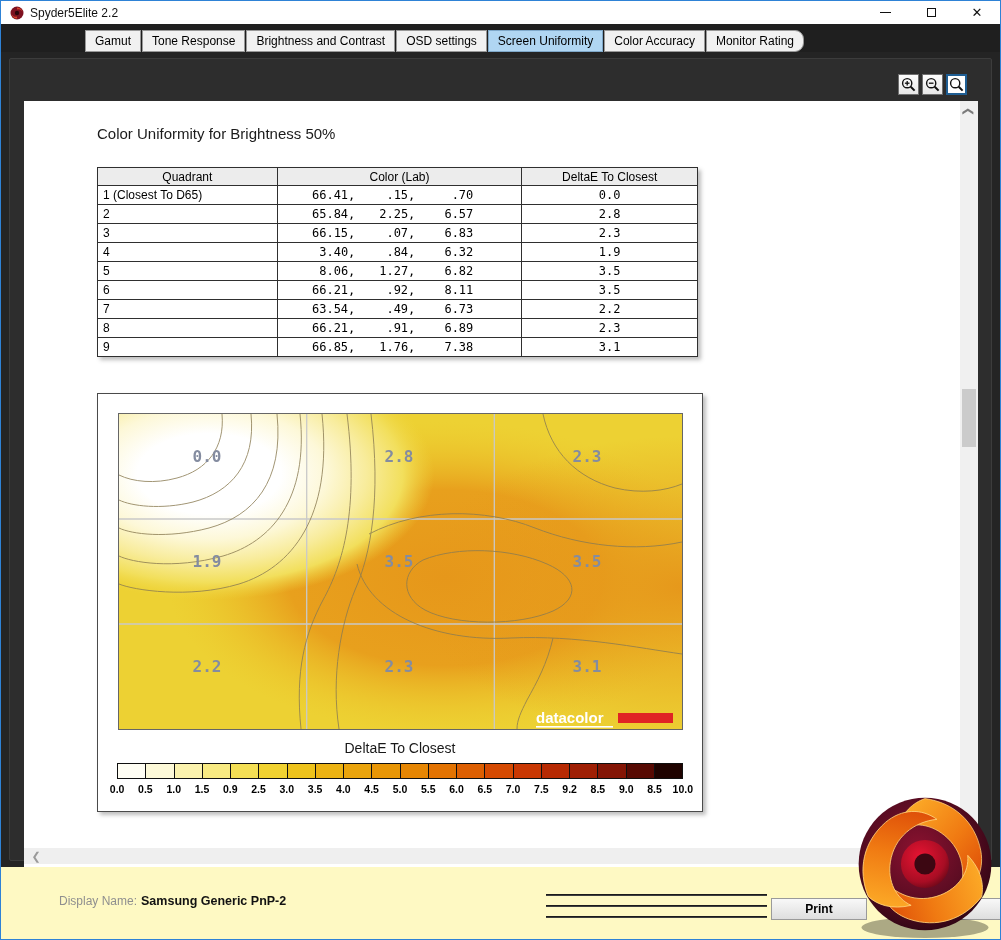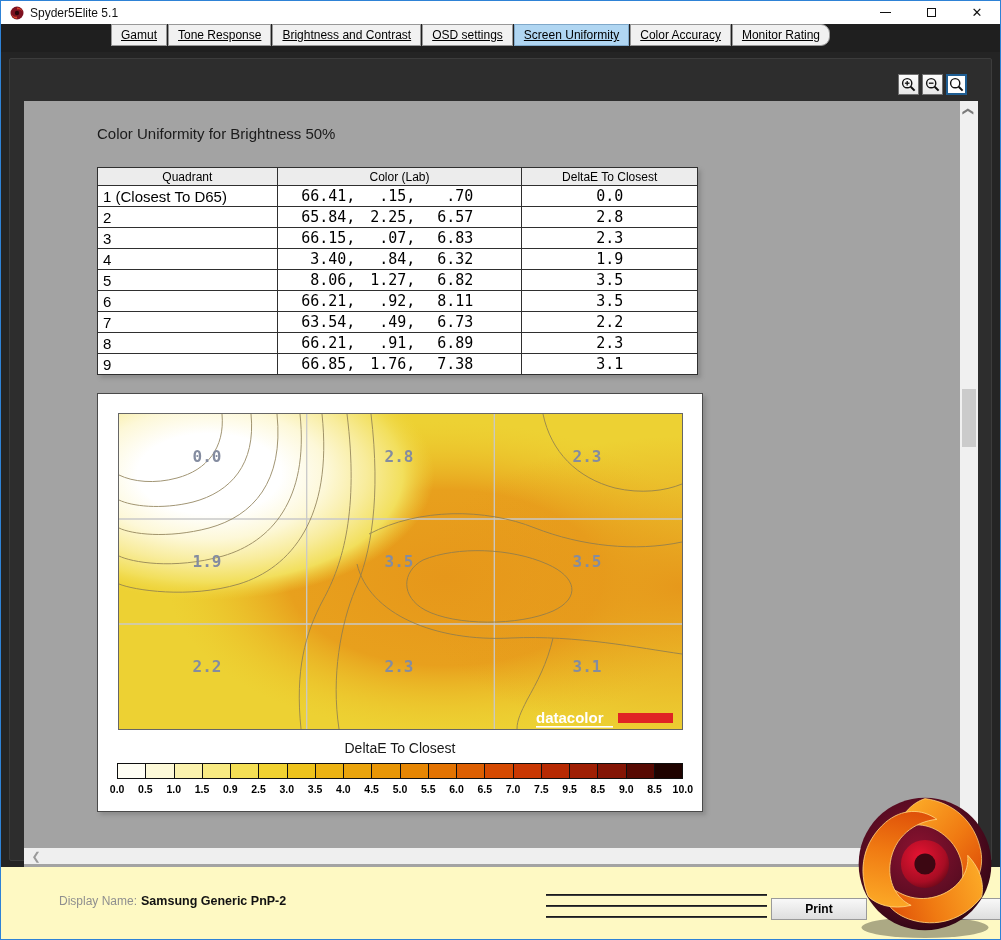--- a/index.html
+++ b/index.html
@@ -14,42 +14,42 @@
     display:flex;align-items:center;}
   .app-icon{margin:0 6px 0 9px;width:14px;height:14px;}
   .title-text{font-size:12px;color:#111;}
   .win-controls{margin-left:auto;display:flex;height:100%;}
   .win-btn{width:46px;height:100%;display:flex;align-items:center;justify-content:center;
     font-size:13px;color:#111;cursor:default;}
   .max-glyph{width:9px;height:9px;border:1px solid #111;display:block;}
   .min-glyph{width:11px;height:1px;background:#111;display:block;}
   
   .tabstrip{position:absolute;left:0;top:23px;width:999px;height:28px;background:#1f1f1f;
-    display:flex;align-items:flex-start;padding-left:110px;text-decoration:underline;}
+    display:flex;align-items:flex-end;padding-left:84px;}
   .tab{height:22px;line-height:20px;padding:0 9px;font-size:12px;color:#000;
     background:#f1f1f1;border:1px solid #989898;margin-right:1px;white-space:nowrap;}
   .tab.selected{background:#b0d6f2;border-color:#7fa8c9;}
   .tab:last-child{border-radius:0 9px 9px 0;}
   
   .mainframe{position:absolute;left:0;top:51px;width:999px;height:815px;background:#242424;}
   .panel{position:absolute;left:8px;top:6px;width:983px;height:803px;background:#2d2d2d;
     border:1px solid #3c3c3c;border-radius:2px;}
   .zoombar{position:absolute;right:24px;top:15px;display:flex;gap:3px;}
   .zoom-btn{width:21px;height:21px;background:linear-gradient(#fdfdfd,#e7e7e7);
     border:1px solid #6f6f6f;display:flex;align-items:center;justify-content:center;padding:0;}
   .zoom-btn.selected{border:2px solid #1f5e93;background:#fff;}
   
-  .document{position:absolute;left:14px;top:42px;width:936px;height:778px;background:#a3a3a3;overflow:hidden;}
+  .document{position:absolute;left:14px;top:42px;width:936px;height:778px;background:#ffffff;overflow:hidden;}
   .doc-title{position:absolute;left:73px;top:24px;font-size:15px;color:#1b1b1b;}
   
   .uni-table{position:absolute;left:73px;top:66px;width:601px;border-collapse:collapse;
     background:#fff;box-shadow:3px 3px 4px rgba(110,110,110,.45);}
   .uni-table th,.uni-table td{border:1px solid #2f2f2f;font-weight:normal;}
   .uni-table th{background:#ececec;font-size:12px;height:18px;text-align:center;color:#000;}
-  .uni-table td{height:19px;font-size:15px;color:#000;}
+  .uni-table td{height:19px;font-size:12px;color:#000;}
   .col-quad{width:180px;} .col-lab{width:245px;} .col-delta{width:176px;}
   td.c-quad{padding-left:5px;text-align:left;}
   td.c-lab{font-family:"DejaVu Sans Mono",monospace;text-align:right;padding-right:48px;}
   td.c-lab span{display:inline-block;text-align:right;}
   td.c-lab span:nth-child(1){width:76px;}
   td.c-lab span:nth-child(2){width:60px;}
   td.c-lab span:nth-child(3){width:58px;}
   td.c-delta{font-family:"DejaVu Sans Mono",monospace;text-align:center;}
   
   .chartbox{position:absolute;left:73px;top:292px;width:606px;height:419px;background:#fff;
@@ -91,21 +91,21 @@
 
 <div class="window">
 
   <div class="titlebar">
     <svg class="app-icon" viewBox="0 0 14 14">
       <circle cx="7" cy="7" r="6.5" fill="#7d1120"></circle>
       <path d="M7 1.5 A5.5 5.5 0 0 1 12.5 7 A4 4 0 0 0 7 3.5 Z" fill="#d8452a"></path>
       <path d="M7 12.5 A5.5 5.5 0 0 1 1.5 7 A4 4 0 0 0 7 10.5 Z" fill="#d8452a"></path>
       <circle cx="7" cy="7" r="2.2" fill="#2a050b"></circle>
     </svg>
-    <span class="title-text">Spyder5Elite 5.1</span>
+    <span class="title-text">Spyder5Elite 2.2</span>
     <div class="win-controls">
       <div class="win-btn">
           <span class="min-glyph"></span>
         </div>
       <div class="win-btn">
           <span class="max-glyph"></span>
         </div>
       <div class="win-btn">
           <span>✕</span>
         </div>
@@ -312,21 +312,21 @@
               <span>3.0</span>
               <span>3.5</span>
               <span>4.0</span>
               <span>4.5</span>
               <span>5.0</span>
               <span>5.5</span>
               <span>6.0</span>
               <span>6.5</span>
               <span>7.0</span>
               <span>7.5</span>
-              <span>9.5</span>
+              <span>9.2</span>
               <span>8.5</span>
               <span>9.0</span>
               <span>8.5</span>
               <span>10.0</span>
             </div>
         </div>
       </div>
 
       <div class="vscroll">
         <div class="arrow">

